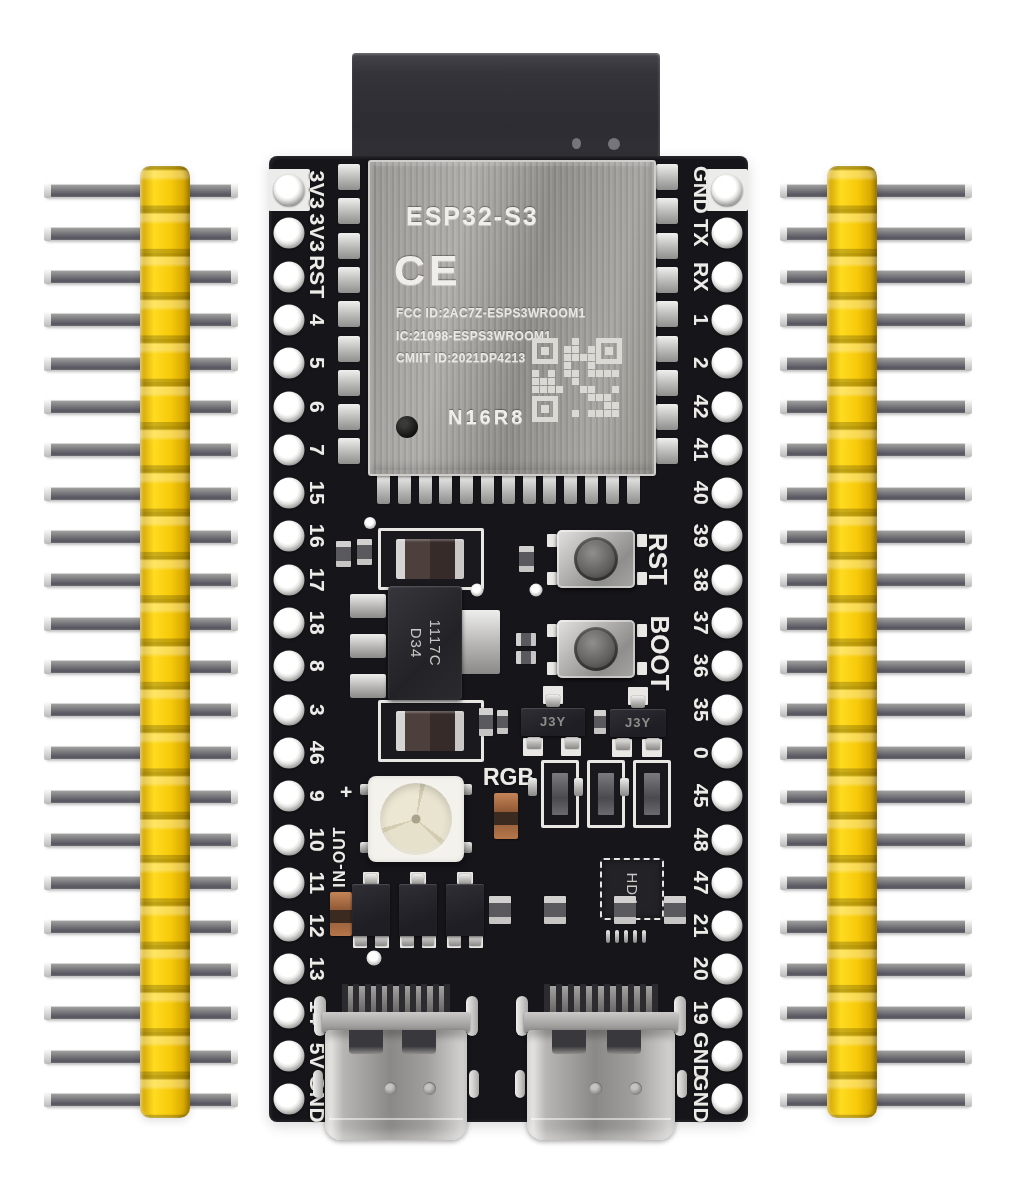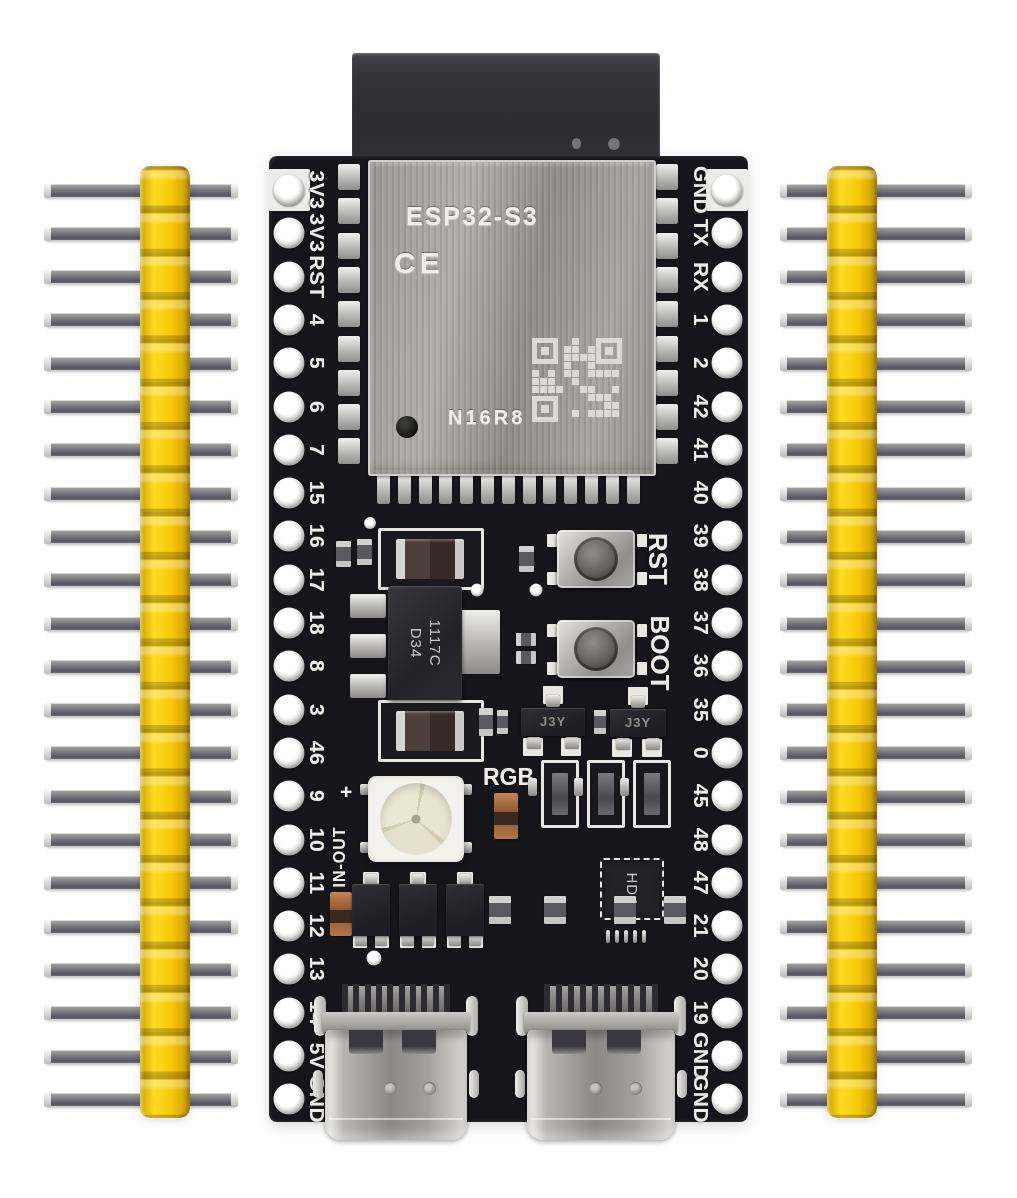--- a/index.html
+++ b/index.html
@@ -15,21 +15,21 @@
   .ant-dot{border-radius:50%;background:#76757b;}
   
   .shield{left:368px;top:160px;width:284px;height:312px;border:2px solid #cfcecb;border-radius:3px;
           background:linear-gradient(100deg,#9b9995 0%,#b0aeaa 30%,#908e8a 55%,#a8a6a2 80%,#97958f 100%);
           box-shadow:inset 0 0 0 4px rgba(255,255,255,.10),inset 0 2px 6px rgba(255,255,255,.2),inset 0 -5px 12px rgba(0,0,0,.22),0 1px 3px rgba(0,0,0,.5);
           overflow:hidden;}
   .shield::before{content:"";position:absolute;inset:0;
           background:repeating-linear-gradient(90deg,rgba(255,255,255,.06) 0 2px,rgba(0,0,0,0) 2px 4px,rgba(0,0,0,.07) 4px 6px);}
   .etch{color:#efeeea;font-weight:700;text-shadow:0 1px 1px rgba(255,255,255,.45),0 -1px 1px rgba(0,0,0,.35);}
   .mod-title{left:36px;top:40px;font-size:25px;letter-spacing:2px;}
-  .ce{left:24px;top:84px;font-size:30px;letter-spacing:4px;font-weight:700;}
+  .ce{left:24px;top:84px;font-size:43px;letter-spacing:4px;font-weight:700;}
   .cert{left:26px;top:140px;font-size:12px;line-height:22.5px;letter-spacing:.4px;opacity:.92;white-space:nowrap;}
   .chipcode{left:78px;top:244px;font-size:20px;letter-spacing:3px;}
   .pin1dot{left:26px;top:254px;width:22px;height:22px;border-radius:50%;
            background:radial-gradient(circle at 38% 34%,#3a3a38 15%,#121210 70%);}
   .qr{left:162px;top:176px;width:90px;height:84px;}
   .qr i{position:absolute;background:#dbd9d4;}
   .qr .f{background:none;border:5px solid #dbd9d4;}
   .qr .fi{background:#dbd9d4;}
   .mpad{background:linear-gradient(180deg,#f0f0ee,#b9b9b7 55%,#8e8e8c);border-radius:2px;box-shadow:0 0 1px #000;}
   
@@ -132,20 +132,25 @@
       <div class="abs mpad" style="left:543.4px;top:474px;width:13px;height:30px;"></div>
       <div class="abs mpad" style="left:564.2px;top:474px;width:13px;height:30px;"></div>
       <div class="abs mpad" style="left:585px;top:474px;width:13px;height:30px;"></div>
       <div class="abs mpad" style="left:605.8px;top:474px;width:13px;height:30px;"></div>
       <div class="abs mpad" style="left:626.6px;top:474px;width:13px;height:30px;"></div>
     </div>
 
   <div class="abs shield">
     <div class="abs etch mod-title">ESP32-S3</div>
     <div class="abs etch ce">CE</div>
+    <div class="abs etch cert">
+      <div>FCC ID:2AC7Z-ESPS3WROOM1</div>
+      <div>IC:21098-ESPS3WROOM1</div>
+      <div>CMIIT ID:2021DP4213</div>
+    </div>
     <div class="abs qr" id="qr">
         <i style="left: 40px; top: 0px; width: 7px; height: 7px;"></i>
         <i style="left: 32px; top: 8px; width: 7px; height: 7px;"></i>
         <i style="left: 40px; top: 8px; width: 7px; height: 7px;"></i>
         <i style="left: 56px; top: 8px; width: 7px; height: 7px;"></i>
         <i style="left: 32px; top: 16px; width: 7px; height: 7px;"></i>
         <i style="left: 40px; top: 16px; width: 7px; height: 7px;"></i>
         <i style="left: 48px; top: 16px; width: 7px; height: 7px;"></i>
         <i style="left: 56px; top: 16px; width: 7px; height: 7px;"></i>
         <i style="left: 32px; top: 24px; width: 7px; height: 7px;"></i>

